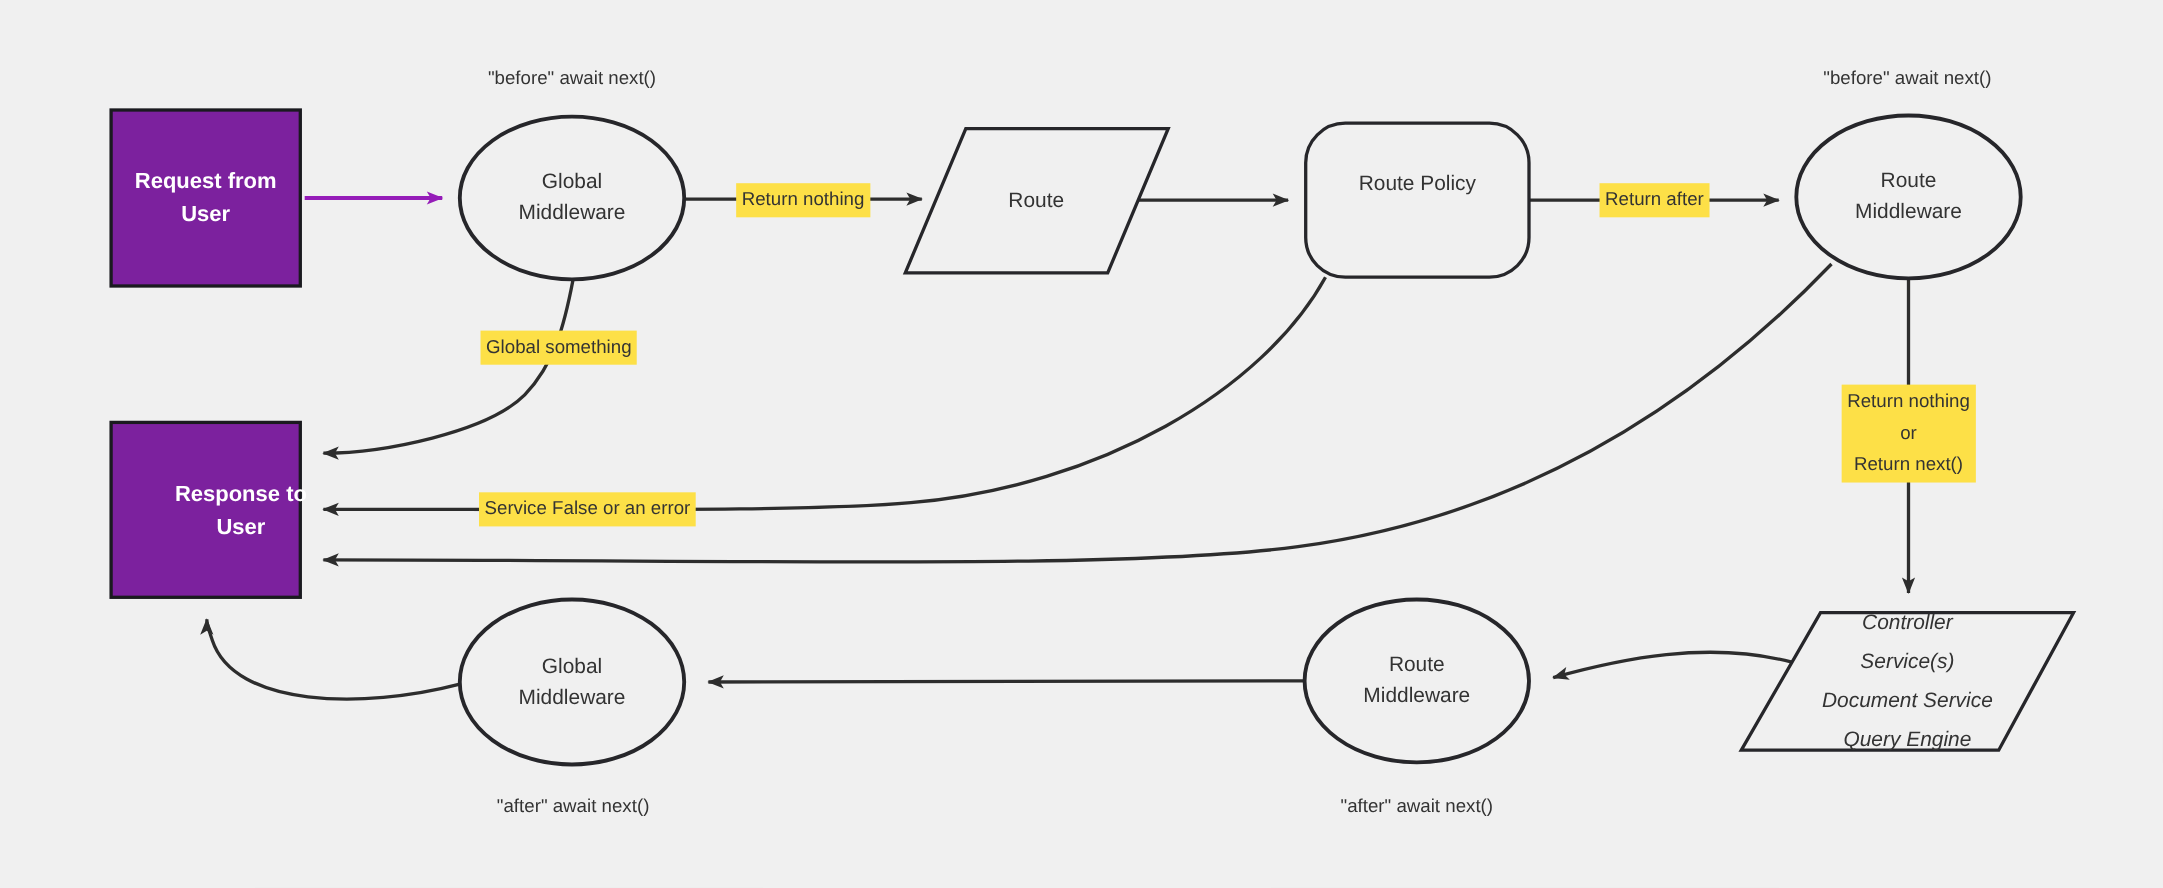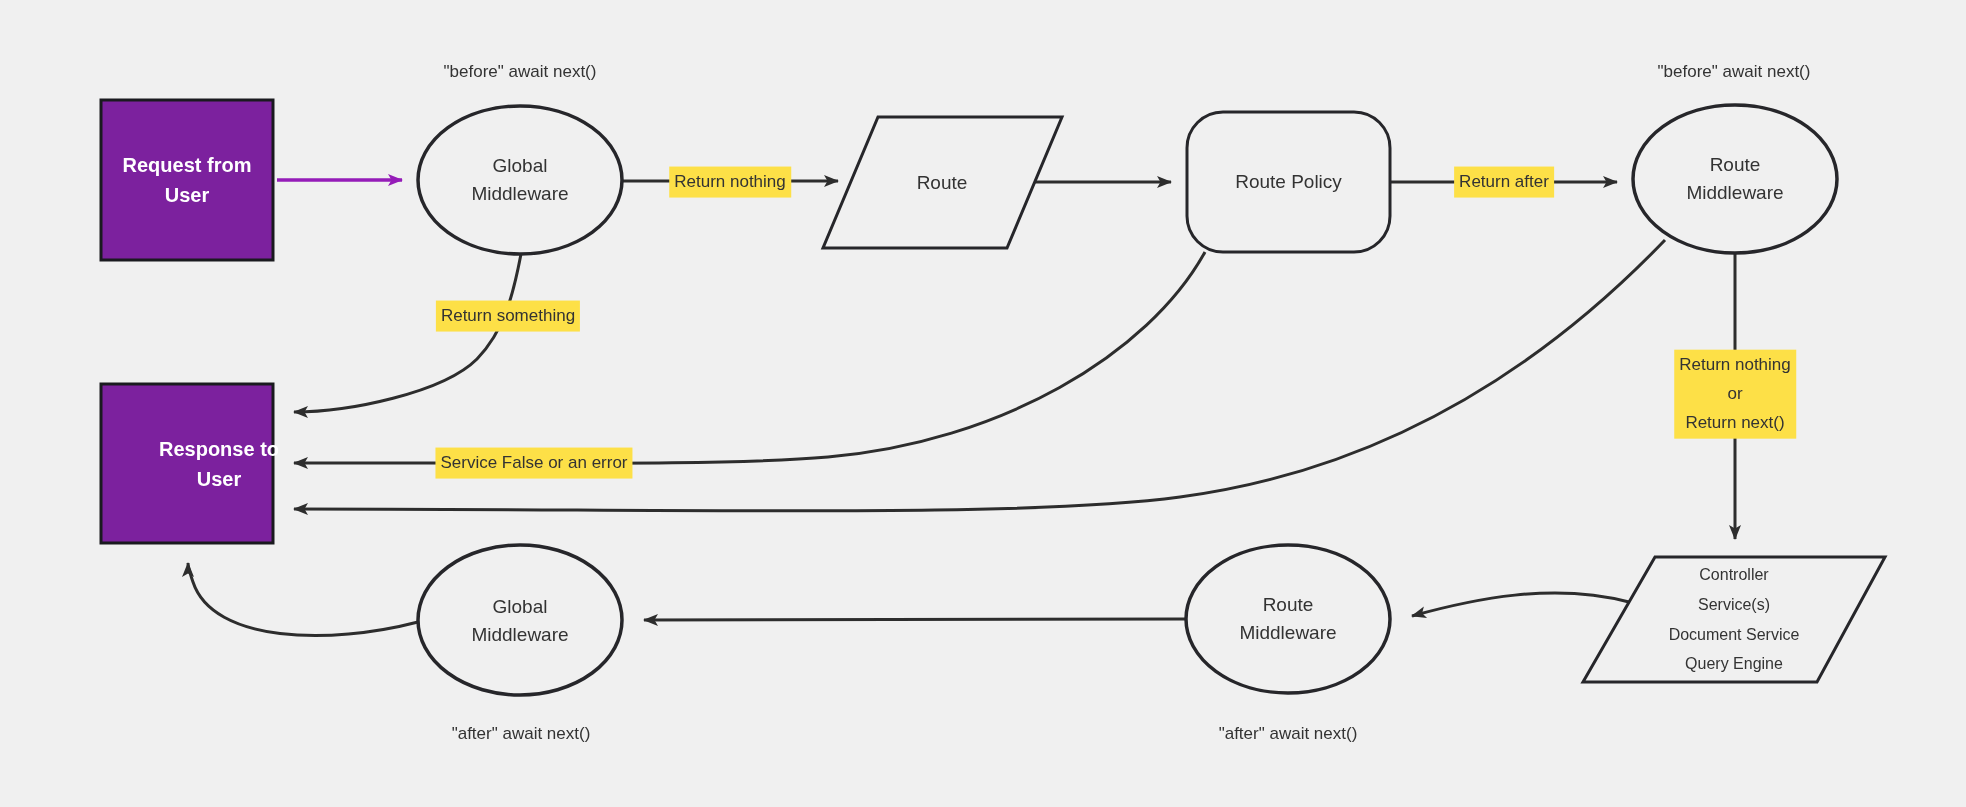--- a/index.html
+++ b/index.html
@@ -30,22 +30,23 @@
     line-height: 1.45;
     pointer-events: none;
   }
   .node-label.box-text {
     color: #ffffff;
     font-weight: bold;
     font-size: 20px;
     line-height: 1.5;
   }
   .node-label.small-text {
-    font-size: 16px;
+    font-size: 19px;
     line-height: 1.85;
+    font-style: italic;
   }
   .edge-label {
     position: absolute;
     transform: translate(-50%, -50%);
     white-space: pre-line;
     text-align: center;
     color: #333333;
     font-size: 17px;
     line-height: 1.7;
     pointer-events: none;
@@ -112,21 +113,21 @@
   </svg>
 
   <div class="node-label box-text" style="left:101px; top:100px; width:172px; height:160px;">Request from
 User</div>
 
   <div class="node-label" style="left:418px; top:106px; width:204px; height:148px;">Global
 Middleware</div>
 
   <div class="node-label" style="left:842px; top:117px; width:200px; height:131px;">Route</div>
 
-  <div class="node-label" style="left:1187px; top:112px; width:203px; height:140px;">Route Policy</div>
+  <div class="node-label" style="left:1187px; top:98px; width:203px; height:140px;">Route Policy</div>
 
   <div class="node-label" style="left:1633px; top:105px; width:204px; height:148px;">Route
 Middleware</div>
 
   <div class="node-label small-text" style="left:1634px; top:557px; width:200px; height:125px;">Controller
 Service(s)
 Document Service
 Query Engine</div>
 
   <div class="node-label box-text" style="left:101px; top:384px; width:172px; height:159px;padding-left:32px;">Response to
@@ -139,21 +140,21 @@
 Middleware</div>
 
   <div class="edge-label" style="left:520px; top:72px;">"before" await next()</div>
 
   <div class="edge-label" style="left:1734px; top:72px;">"before" await next()</div>
 
   <div class="edge-label masked" style="left:730px; top:182px;">Return nothing</div>
 
   <div class="edge-label masked" style="left:1504px; top:182px;">Return after</div>
 
-  <div class="edge-label masked" style="left:508px; top:316px;">Return something</div>
+  <div class="edge-label masked" style="left:508px; top:316px;">Global something</div>
 
   <div class="edge-label masked" style="left:534px; top:463px;">Service False or an error</div>
 
 
   <div class="edge-label masked" style="left:1735px; top:394px; line-height:1.7;">Return nothing
 or
 Return next()</div>
 
   <div class="edge-label" style="left:521px; top:734px;">"after" await next()</div>
 

